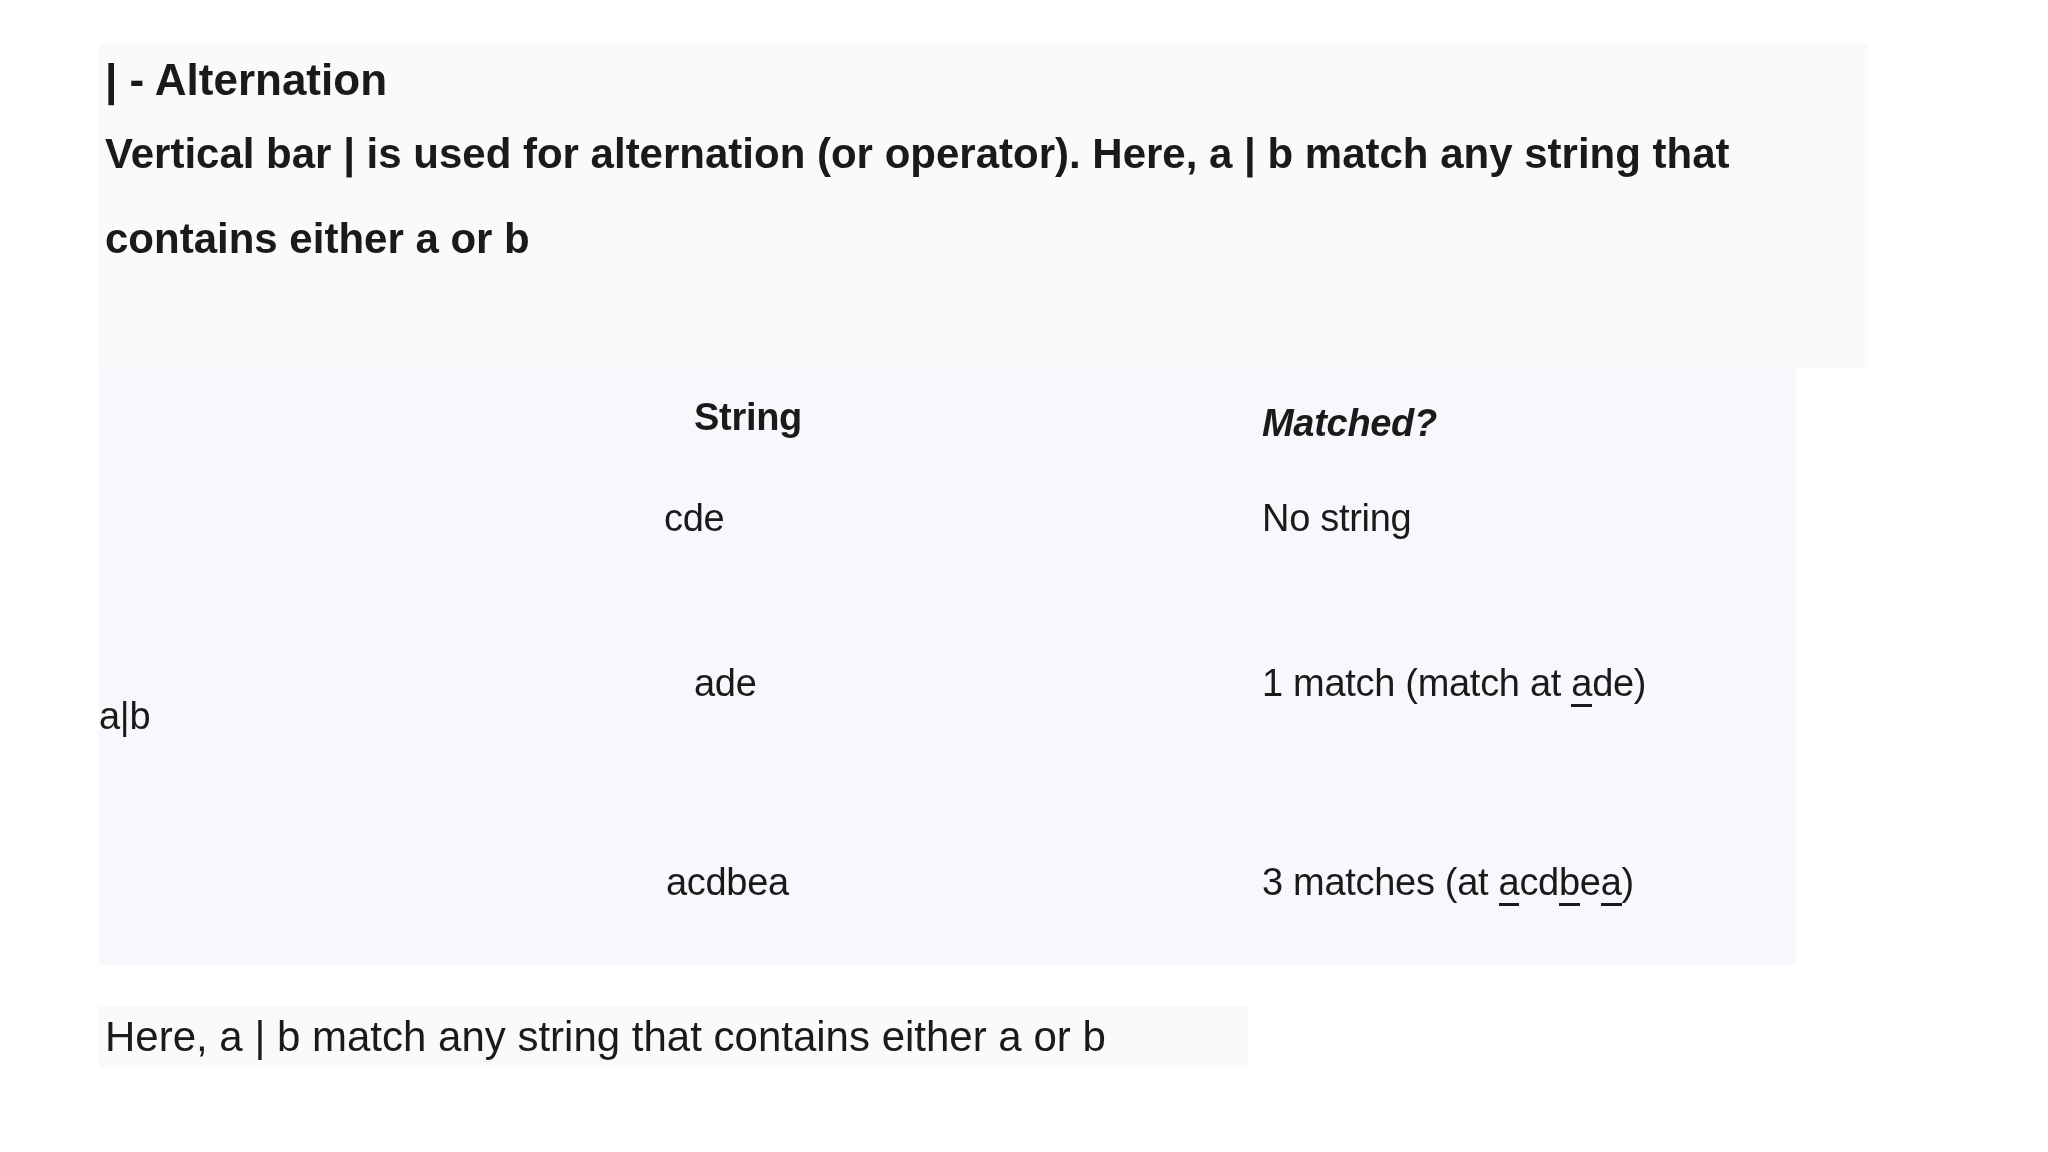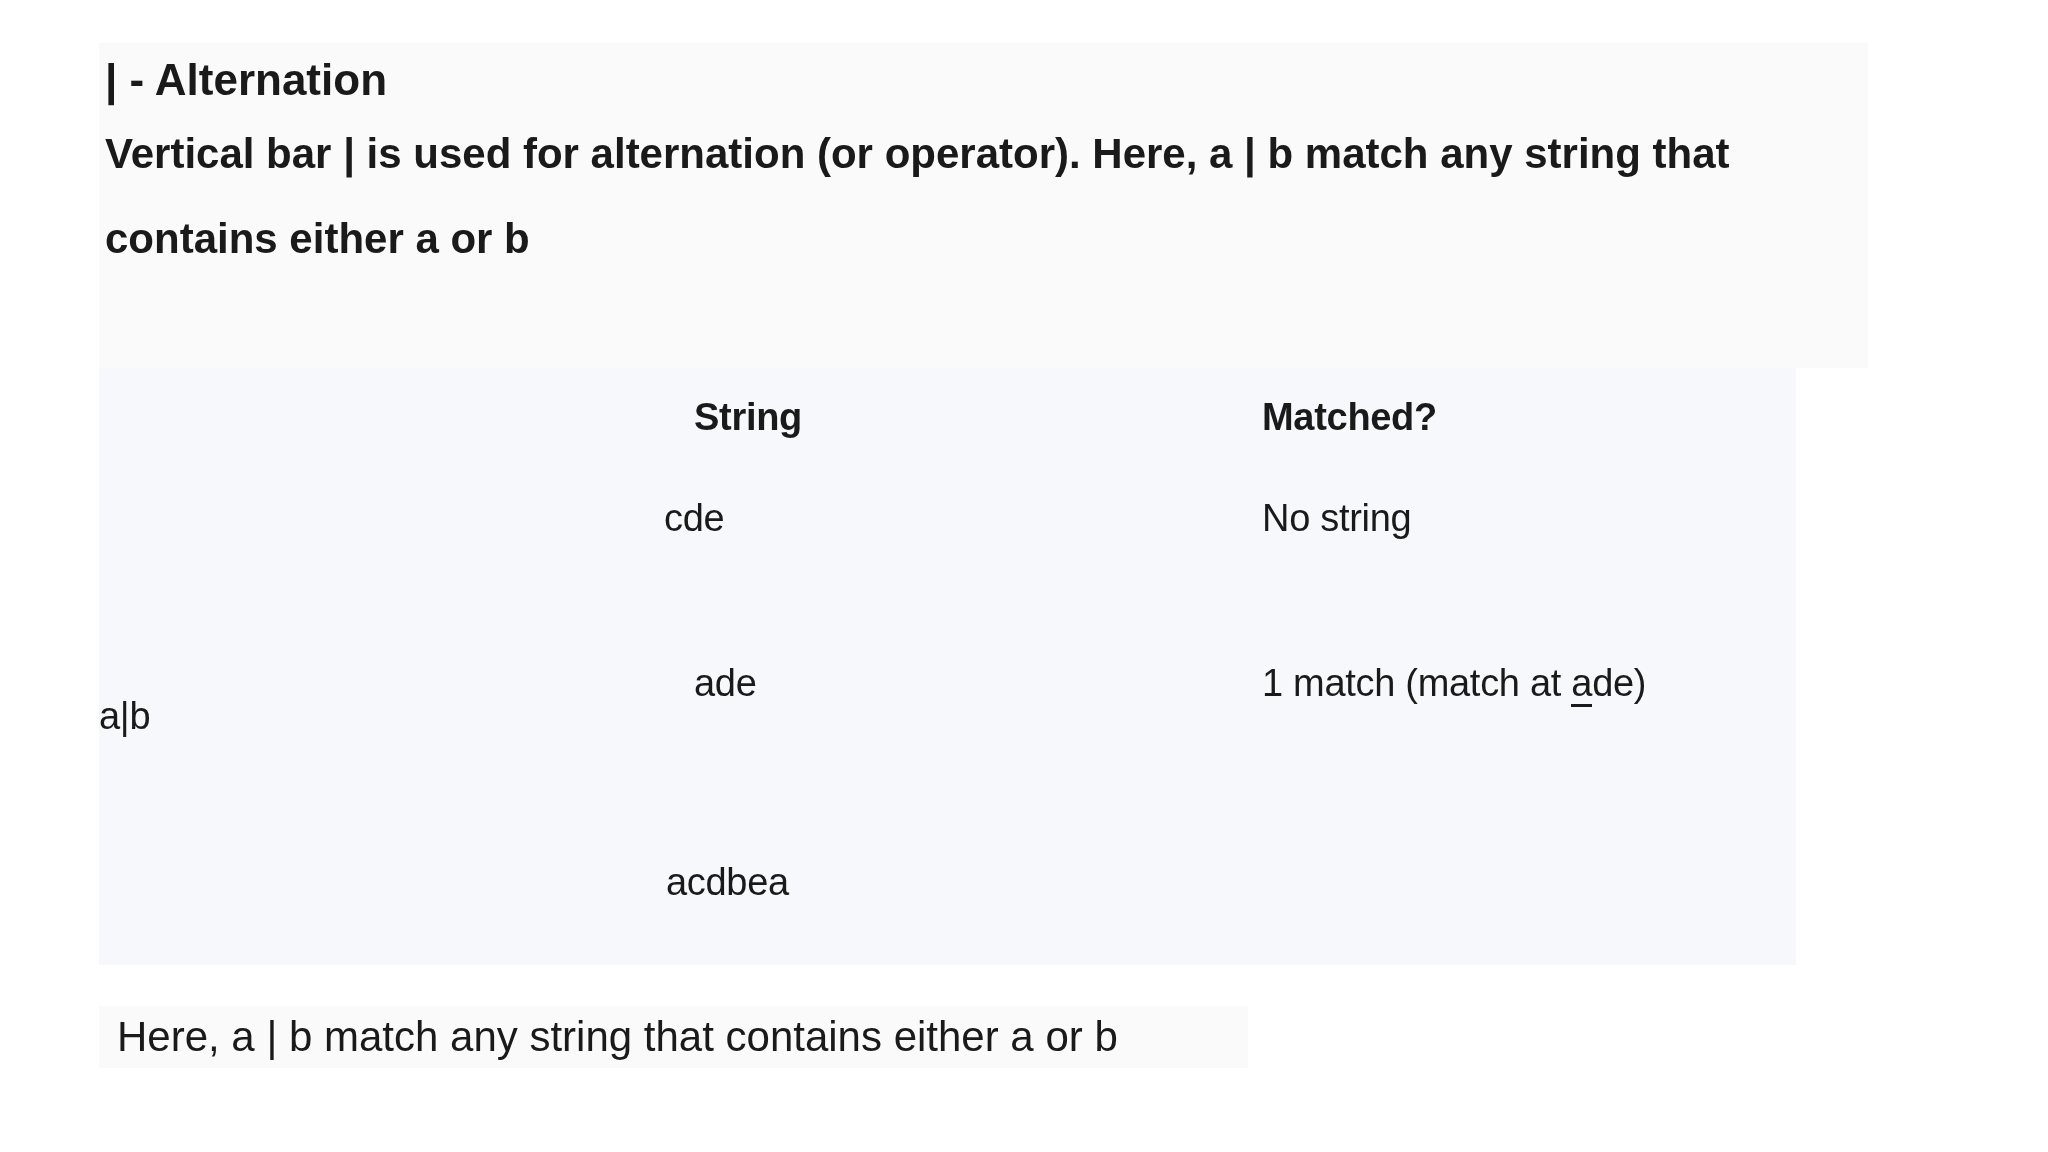--- a/index.html
+++ b/index.html
@@ -56,21 +56,21 @@
   .table-block .cell {
     position: absolute;
     font-size: 38px;
     line-height: 48px;
     letter-spacing: -0.3px;
     white-space: nowrap;
   }
   .table-block .th { font-weight: bold; }
   .col-expr   { left: 0px;    top: 25px; width: 562px; text-align: center; }
   .col-str    { left: 595px;  top: 25px; }
-  .col-match  { left: 1163px; top: 25px; }
+  .col-match  { left: 1163px; top: 31px; font-style: italic; }
   .expr-cell  { left: 0px;    top: 324px; width: 562px; }
   .str.r0     { left: 565px;  top: 126px; }
   .match.r0   { left: 1163px; top: 126px; }
   .str.r1     { left: 595px;  top: 291px; }
   .match.r1   { left: 1163px; top: 291px; }
   .str.r2     { left: 567px;  top: 490px; }
   .match.r2   { left: 1163px; top: 490px; }
   .u { border-bottom: 3px solid #1a1a1a; }
 
   
@@ -78,21 +78,21 @@
     position: absolute;
     left: 99px;
     top: 1006px;
     width: 1149px;
     height: 62px;
     background: #fafafb;
     display: flex;
     align-items: center;
   }
   .footer-note p {
-    margin: 12px;
+    margin: 0;
     padding-left: 6px;
     font-size: 42px;
     line-height: 62px;
     white-space: nowrap;
   }
 </style>
 </head>
 <body>
 
 <div class="page">
@@ -109,19 +109,20 @@
 
     <div class="cell expr-cell">a|b</div>
 
     <div class="cell str r0">cde</div>
     <div class="cell match r0"><span>No string</span></div>
 
     <div class="cell str r1">ade</div>
     <div class="cell match r1"><span>1 match (match at </span><span class="u">a</span><span>de)</span></div>
 
     <div class="cell str r2">acdbea</div>
+    <div class="cell match r2"><span>3 matches (at </span><span class="u">a</span><span>cd</span><span class="u">b</span><span>e</span><span class="u">a</span><span>)</span></div>
   </section>
 
   <section class="footer-note">
     <p>Here, a | b match any string that contains either a or b</p>
   </section>
 
 </div>
 
 </body></html>

